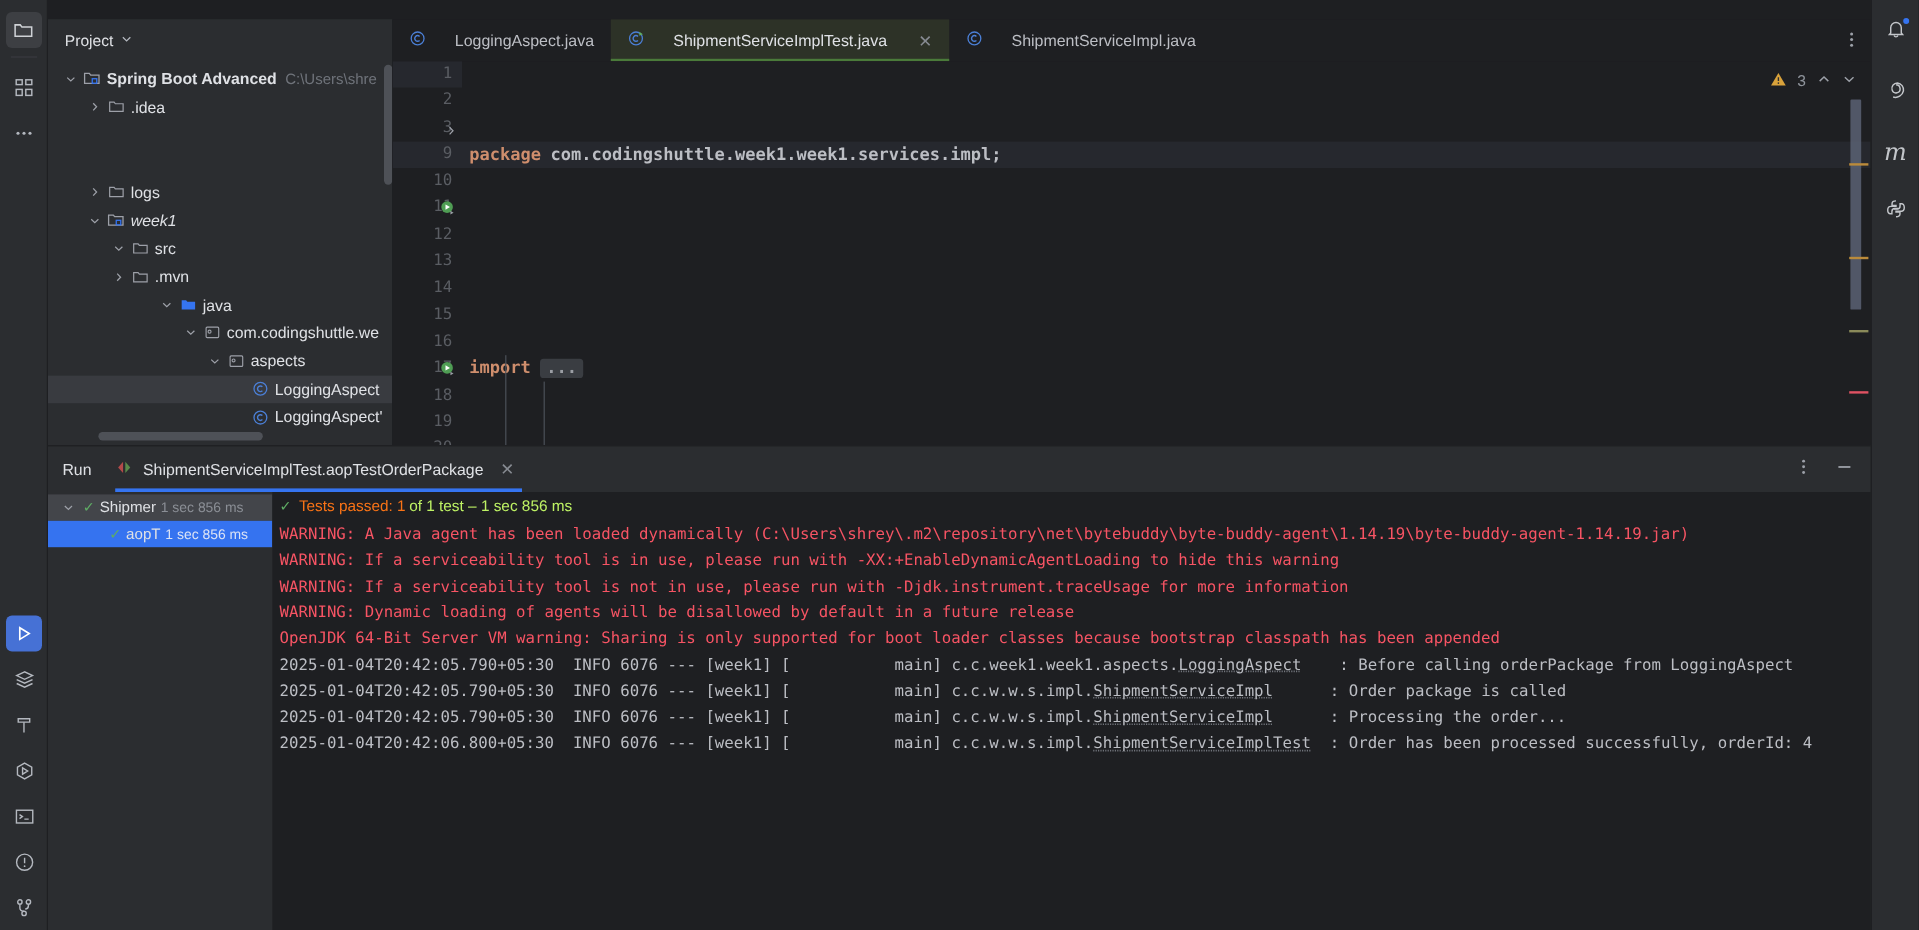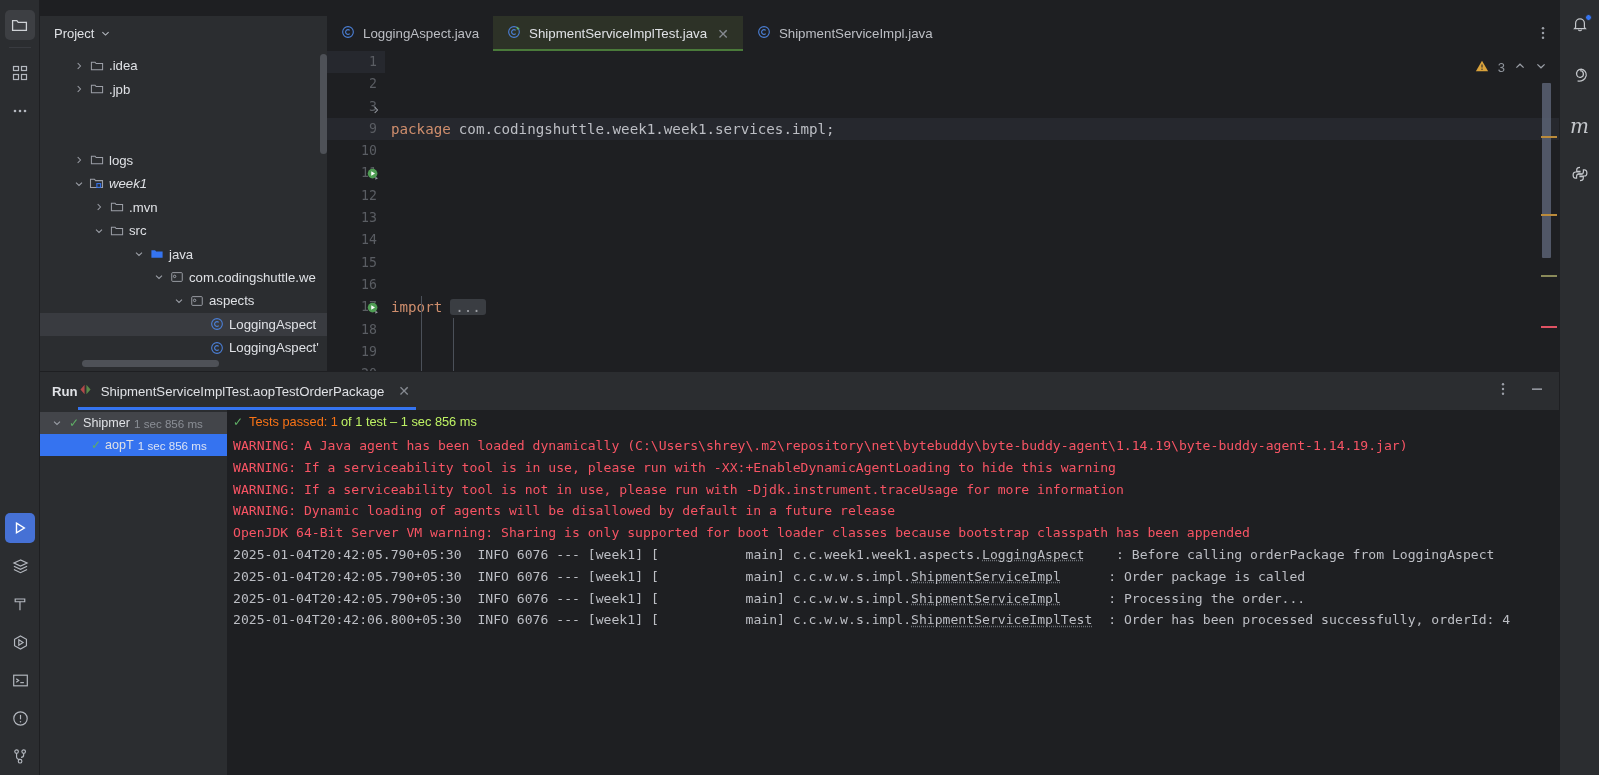--- a/index.html
+++ b/index.html
@@ -88,21 +88,21 @@
     width: 137px; height: 7px; background: #4e5157; border-radius: 4px;
   }
 
   
   .editor-area {
     flex: 1; height: 355px; display: flex; flex-direction: column;
     background: #1e1f22; position: relative; overflow: hidden;
   }
   .tabbar { height: 35px; display: flex; align-items: stretch; background: #1e1f22; flex: none; }
   .tab {
-    display: flex; align-items: center; gap: 8px;
+    display: flex; align-items: center; gap: 24px;
     padding: 0 14px; font-size: 13.3px; color: #bcbec4;
     position: relative; cursor: default;
   }
   .tab.active { background: #2d3227; color: #dfe1e5; }
   .tab.active::after {
     content: ""; position: absolute; left: 0; right: 0; bottom: 0;
     height: 2px; background: #4a7a3a;
   }
   .tab .close { color: #868a91; font-size: 14px; margin-left: 2px; }
 
@@ -118,21 +118,21 @@
     font-size: 14.2px; line-height: 22.3px; white-space: pre;
   }
   .gline {
     height: 22.3px; line-height: 22.3px; display: flex;
     align-items: center; justify-content: flex-end;
     padding-right: 8px; color: #5a5d63; position: relative;
   }
   .gline.cur { background: #26282e; }
   .gline .gmark { position: absolute; left: 40px; top: 4px; }
   .gline .gfold { position: absolute; left: 44px; top: 5px; color: #7a7e85; font-size: 10px; }
-  .cline { height: 22.3px; line-height: 22.3px; padding-left: 6px; }
+  .cline { height: 22.3px; line-height: 22.3px; padding-left: 6px; font-weight: bold; }
   .cline.curline { background: #26282e; }
 
   
   .k  { color: #cf8e6d; }   
   .pl { color: #bcbec4; }
   .fold-dots {
     background: #3a3d42; color: #9b9ea4; padding: 0 5px; border-radius: 3px;
   }
   .indent-guide {
     position: absolute; width: 1px; background: #4b5059;
@@ -157,21 +157,21 @@
 
   
   .run-panel {
     flex: 1; background: #2b2d30; display: flex; flex-direction: column;
     border-top: 1px solid #1e1f22; position: relative; min-height: 0;
   }
   .run-head {
     height: 38px; display: flex; align-items: center; flex: none;
     padding-left: 12px; gap: 0px; position: relative;
   }
-  .run-title { font-size: 13.2px; font-weight: bold; color: #dfe1e5; }
+  .run-title { font-size: 13.2px; font-weight: normal; color: #dfe1e5; margin-right: 20px; }
   .run-tab {
     display: flex; align-items: center; gap: 8px; height: 38px;
     font-size: 13.2px; color: #dfe1e5; position: relative; padding-right: 6px;
   }
   .run-tab::after {
     content: ""; position: absolute; left: 0; right: 0; bottom: 0;
     height: 3px; background: #3574f0;
   }
   .run-tab .rt-close { color: #868a91; font-size: 14px; margin-left: 6px; }
   .run-head-right {
@@ -324,98 +324,100 @@
       <div class="project-panel">
         <div class="project-header">
           <span class="ph-title">Project</span>
           <span class="chev-sm">
             <svg width="11" height="11" viewBox="0 0 12 12" fill="none" stroke="currentColor" stroke-width="1.2">
                 <path d="M2.6 4.4 6 7.7 9.4 4.4"></path>
               </svg>
           </span>
         </div>
         <div class="tree" id="project-tree">
-            <div class="tree-row" style="padding-left: 30px;">
-              <span class="tw">
-                <svg width="10" height="10" viewBox="0 0 12 12" fill="none" stroke="#9da0a8" stroke-width="1.25">
-                  <path d="M4.4 2.4 7.8 6 4.4 9.6"></path>
-                </svg>
-              </span>
-              <span class="ticon">
-                <svg width="14" height="14" viewBox="0 0 16 16" fill="none" stroke="#9da0a8" stroke-width="1.15">
-                  <path d="M1.6 3.6h4.2l1.2 1.5h7.4v7.3H1.6z"></path>
-                </svg>
-              </span>
-              <span class="tlabel">.idea</span>
-            </div>
-            <div class="tree-row" style="padding-left: 30px;">
-              <span class="tw">
-                <svg width="10" height="10" viewBox="0 0 12 12" fill="none" stroke="#9da0a8" stroke-width="1.25">
-                  <path d="M4.4 2.4 7.8 6 4.4 9.6"></path>
-                </svg>
-              </span>
-              <span class="ticon">
-                <svg width="14" height="14" viewBox="0 0 16 16" fill="none" stroke="#9da0a8" stroke-width="1.15">
-                  <path d="M1.6 3.6h4.2l1.2 1.5h7.4v7.3H1.6z"></path>
-                </svg>
-              </span>
-              <span class="tlabel">.jpb</span>
-            </div>
-            <div class="tree-row" style="padding-left: 30px; margin-top: 48px;">
-              <span class="tw">
-                <svg width="10" height="10" viewBox="0 0 12 12" fill="none" stroke="#9da0a8" stroke-width="1.25">
-                  <path d="M4.4 2.4 7.8 6 4.4 9.6"></path>
-                </svg>
-              </span>
-              <span class="ticon">
-                <svg width="14" height="14" viewBox="0 0 16 16" fill="none" stroke="#9da0a8" stroke-width="1.15">
-                  <path d="M1.6 3.6h4.2l1.2 1.5h7.4v7.3H1.6z"></path>
-                </svg>
-              </span>
-              <span class="tlabel">logs</span>
-            </div>
-            <div class="tree-row" style="padding-left: 30px; font-style: italic;">
+            <div class="tree-row" style="padding-left: 10px;">
               <span class="tw">
                 <svg width="10" height="10" viewBox="0 0 12 12" fill="none" stroke="#9da0a8" stroke-width="1.25">
                   <path d="M2.4 4.4 6 7.8 9.6 4.4"></path>
                 </svg>
               </span>
               <span class="ticon">
                 <svg width="15" height="15" viewBox="0 0 16 16" fill="none" stroke="#9da0a8" stroke-width="1.15">
                   <path d="M1.6 3.4h4.2l1.2 1.5h7.4v7.4H1.6z"></path>
                   <rect x="8.4" y="8.1" width="4" height="4" fill="#2b2d30" stroke="#3574f0"></rect>
                 </svg>
               </span>
-              <span class="tlabel">week1</span>
-            </div>
-            <div class="tree-row" style="padding-left: 50px;">
+              <span class="tlabel" style="font-weight: bold;">Spring Boot Advanced</span>
+              <span class="tpath">C:\Users\shre</span>
+            </div>
+            <div class="tree-row" style="padding-left: 30px;">
               <span class="tw">
                 <svg width="10" height="10" viewBox="0 0 12 12" fill="none" stroke="#9da0a8" stroke-width="1.25">
                   <path d="M4.4 2.4 7.8 6 4.4 9.6"></path>
                 </svg>
               </span>
               <span class="ticon">
                 <svg width="14" height="14" viewBox="0 0 16 16" fill="none" stroke="#9da0a8" stroke-width="1.15">
                   <path d="M1.6 3.6h4.2l1.2 1.5h7.4v7.3H1.6z"></path>
                 </svg>
               </span>
-              <span class="tlabel">.mvn</span>
-            </div>
-            <div class="tree-row" style="padding-left: 50px;">
-              <span class="tw">
-                <svg width="10" height="10" viewBox="0 0 12 12" fill="none" stroke="#9da0a8" stroke-width="1.25">
-                  <path d="M2.4 4.4 6 7.8 9.6 4.4"></path>
+              <span class="tlabel">.idea</span>
+            </div>
+            <div class="tree-row" style="padding-left: 30px; margin-top: 48px;">
+              <span class="tw">
+                <svg width="10" height="10" viewBox="0 0 12 12" fill="none" stroke="#9da0a8" stroke-width="1.25">
+                  <path d="M4.4 2.4 7.8 6 4.4 9.6"></path>
                 </svg>
               </span>
               <span class="ticon">
                 <svg width="14" height="14" viewBox="0 0 16 16" fill="none" stroke="#9da0a8" stroke-width="1.15">
                   <path d="M1.6 3.6h4.2l1.2 1.5h7.4v7.3H1.6z"></path>
                 </svg>
               </span>
+              <span class="tlabel">logs</span>
+            </div>
+            <div class="tree-row" style="padding-left: 30px; font-style: italic;">
+              <span class="tw">
+                <svg width="10" height="10" viewBox="0 0 12 12" fill="none" stroke="#9da0a8" stroke-width="1.25">
+                  <path d="M2.4 4.4 6 7.8 9.6 4.4"></path>
+                </svg>
+              </span>
+              <span class="ticon">
+                <svg width="15" height="15" viewBox="0 0 16 16" fill="none" stroke="#9da0a8" stroke-width="1.15">
+                  <path d="M1.6 3.4h4.2l1.2 1.5h7.4v7.4H1.6z"></path>
+                  <rect x="8.4" y="8.1" width="4" height="4" fill="#2b2d30" stroke="#3574f0"></rect>
+                </svg>
+              </span>
+              <span class="tlabel">week1</span>
+            </div>
+            <div class="tree-row" style="padding-left: 50px;">
+              <span class="tw">
+                <svg width="10" height="10" viewBox="0 0 12 12" fill="none" stroke="#9da0a8" stroke-width="1.25">
+                  <path d="M2.4 4.4 6 7.8 9.6 4.4"></path>
+                </svg>
+              </span>
+              <span class="ticon">
+                <svg width="14" height="14" viewBox="0 0 16 16" fill="none" stroke="#9da0a8" stroke-width="1.15">
+                  <path d="M1.6 3.6h4.2l1.2 1.5h7.4v7.3H1.6z"></path>
+                </svg>
+              </span>
               <span class="tlabel">src</span>
+            </div>
+            <div class="tree-row" style="padding-left: 50px;">
+              <span class="tw">
+                <svg width="10" height="10" viewBox="0 0 12 12" fill="none" stroke="#9da0a8" stroke-width="1.25">
+                  <path d="M4.4 2.4 7.8 6 4.4 9.6"></path>
+                </svg>
+              </span>
+              <span class="ticon">
+                <svg width="14" height="14" viewBox="0 0 16 16" fill="none" stroke="#9da0a8" stroke-width="1.15">
+                  <path d="M1.6 3.6h4.2l1.2 1.5h7.4v7.3H1.6z"></path>
+                </svg>
+              </span>
+              <span class="tlabel">.mvn</span>
             </div>
             <div class="tree-row" style="padding-left: 90px;">
               <span class="tw">
                 <svg width="10" height="10" viewBox="0 0 12 12" fill="none" stroke="#9da0a8" stroke-width="1.25">
                   <path d="M2.4 4.4 6 7.8 9.6 4.4"></path>
                 </svg>
               </span>
               <span class="ticon">
                 <svg width="14" height="14" viewBox="0 0 16 16">
                   <path d="M1.6 3.6h4.2l1.2 1.5h7.4v7.3H1.6z" fill="#3574f0"></path>

